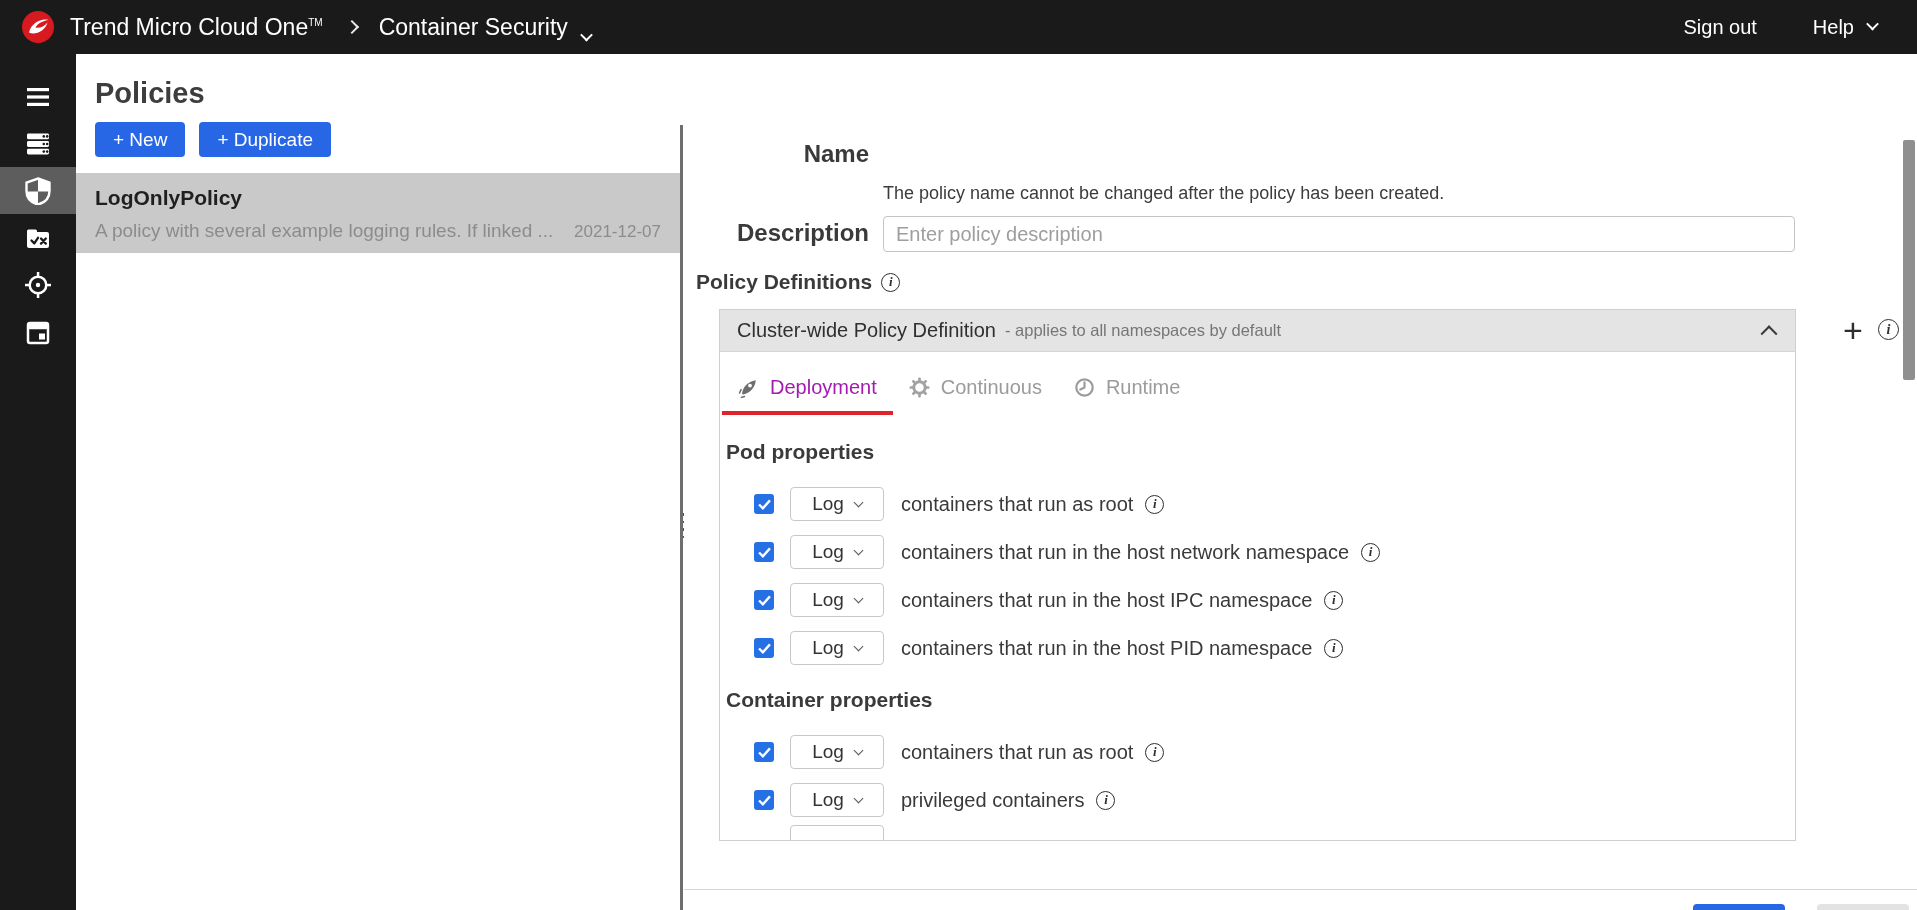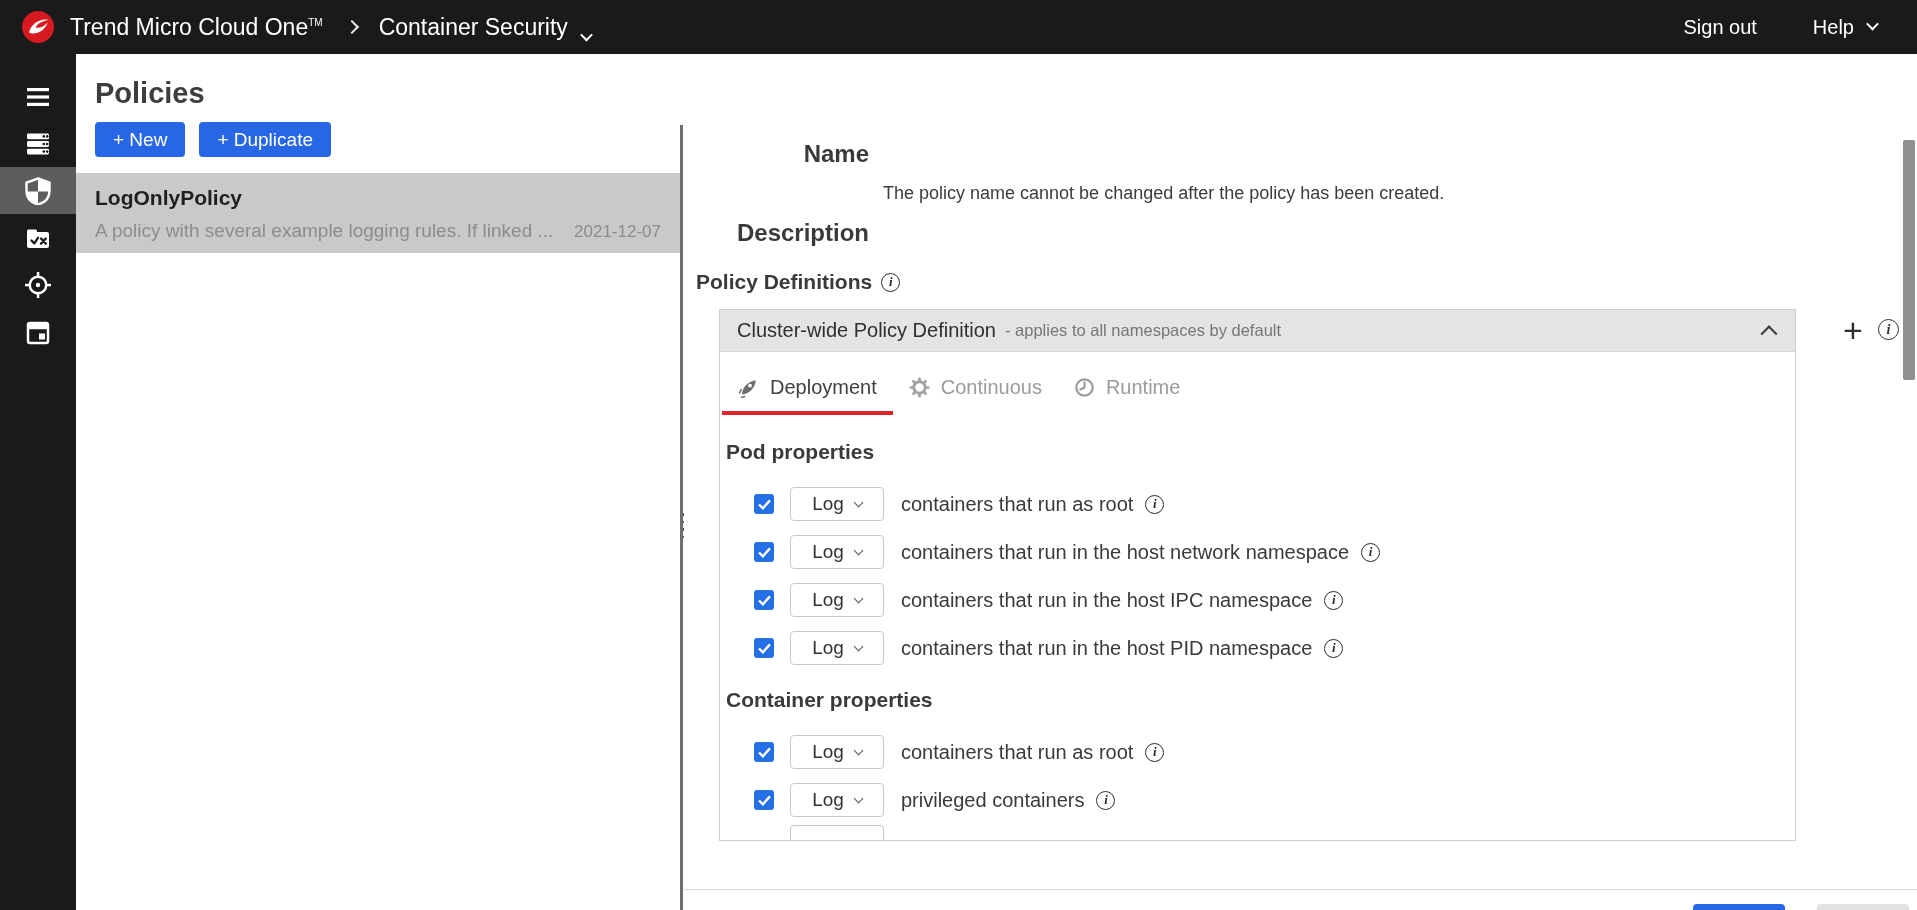--- a/index.html
+++ b/index.html
@@ -74,21 +74,21 @@
     padding:0 20px 0 17px; border-bottom:1px solid #d6d6d6; cursor:pointer; }
   .def-title{ font-size:20px; color:#2f2f2f; white-space:nowrap; }
   .def-subtitle{ font-size:16.5px; color:#767676; margin-left:9px; white-space:nowrap; }
   .chev-up{ margin-left:auto; width:12px; height:12px;
     border-right:2.8px solid #3a3a3a; border-bottom:2.8px solid #3a3a3a;
     transform:rotate(-135deg) translate(-2px,-2px); cursor:pointer; }
 
   .tabs{ display:flex; margin:20px 0 0 2px; }
   .tab{ display:flex; align-items:center; gap:11px; padding:4px 16px 12px 16px;
     border-bottom:4px solid transparent; font-size:20px; color:#9b9b9b; cursor:pointer; }
-  .tab.active{ color:#404040; border-bottom-color:#e0242b; }
+  .tab.active{ color:#a21caf; border-bottom-color:#e0242b; }
   .tab svg{ width:21px; height:21px; }
 
   .section-heading{ margin:24px 0 0 6px; font-size:21px; font-weight:bold; color:#3a3a3a; line-height:26px; }
   .rule-row{ display:flex; align-items:center; height:34px; margin:14px 0 0 34px; }
   .rule-row.first{ margin-top:22px; }
   .rule-row.partial{ margin-top:8px; }
   .checkbox{ width:20px; height:20px; border-radius:3px; background:#2570e4;
     display:flex; align-items:center; justify-content:center; cursor:pointer; flex:0 0 auto; }
   .checkbox svg{ width:13px; height:11px; }
   .log-btn{ margin-left:16px; width:94px; height:34px; background:#fff;
@@ -229,20 +229,21 @@
       <i></i>
   </div>
 </div>
 
 <section class="form-area">
 
   <label class="fld-label" style="top:88px;">Name</label>
   <div class="helper">The policy name cannot be changed after the policy has been created.</div>
 
   <label class="fld-label" style="top:167px;">Description</label>
+  <input class="txt-input" style="left: 199px; top: 162px; width: 912px;" placeholder="Enter policy description">
 
   <div class="pd-label">
     <span>Policy Definitions</span>
     <span class="info">i</span>
   </div>
 
   <div class="def-panel">
     <div class="def-header">
       <span class="def-title">Cluster-wide Policy Definition</span>
       <span class="def-subtitle">- applies to all namespaces by default</span>

